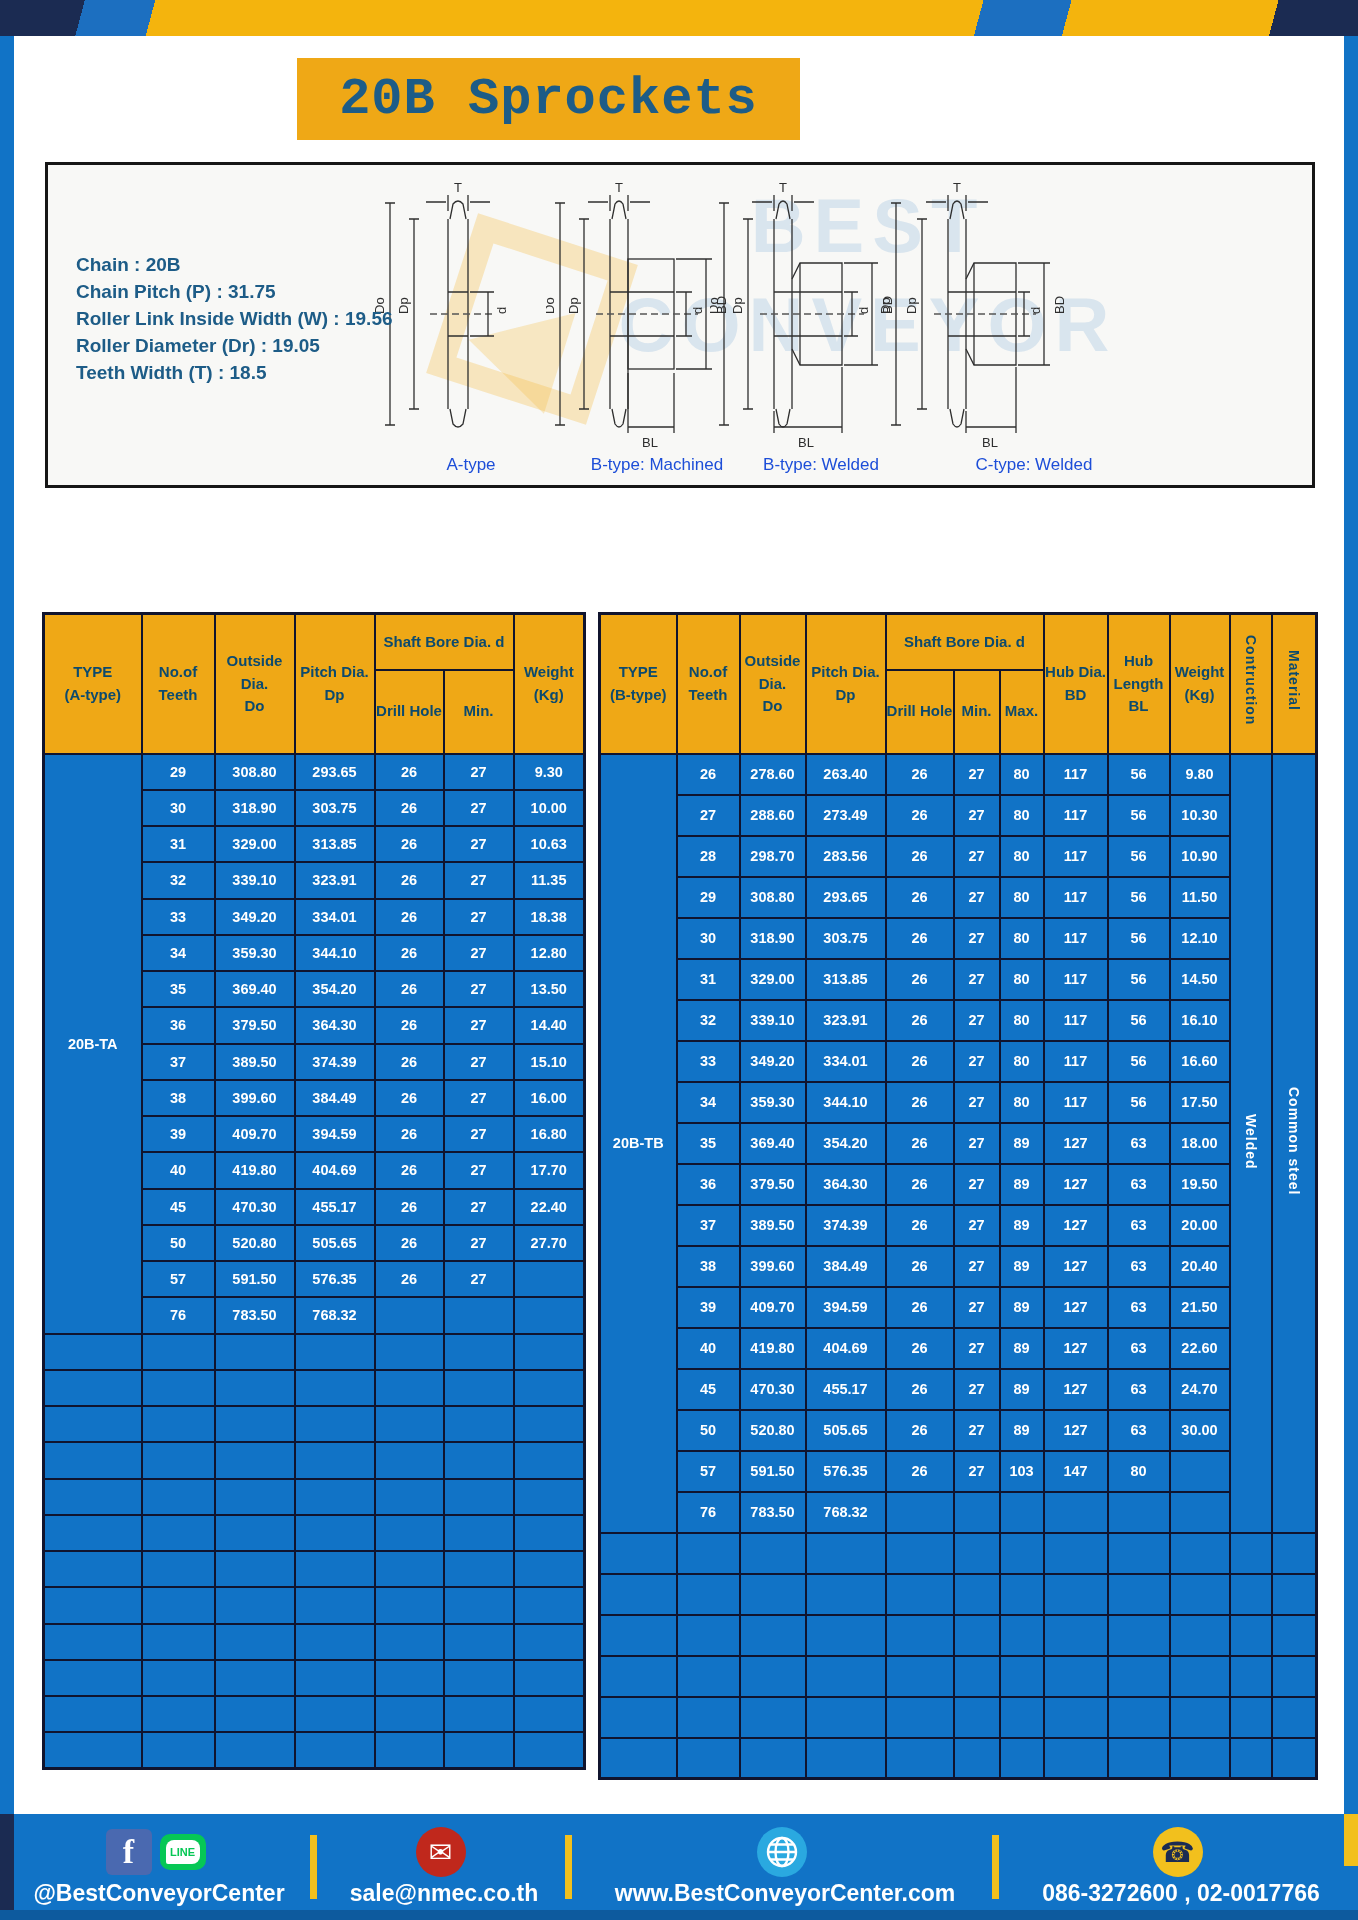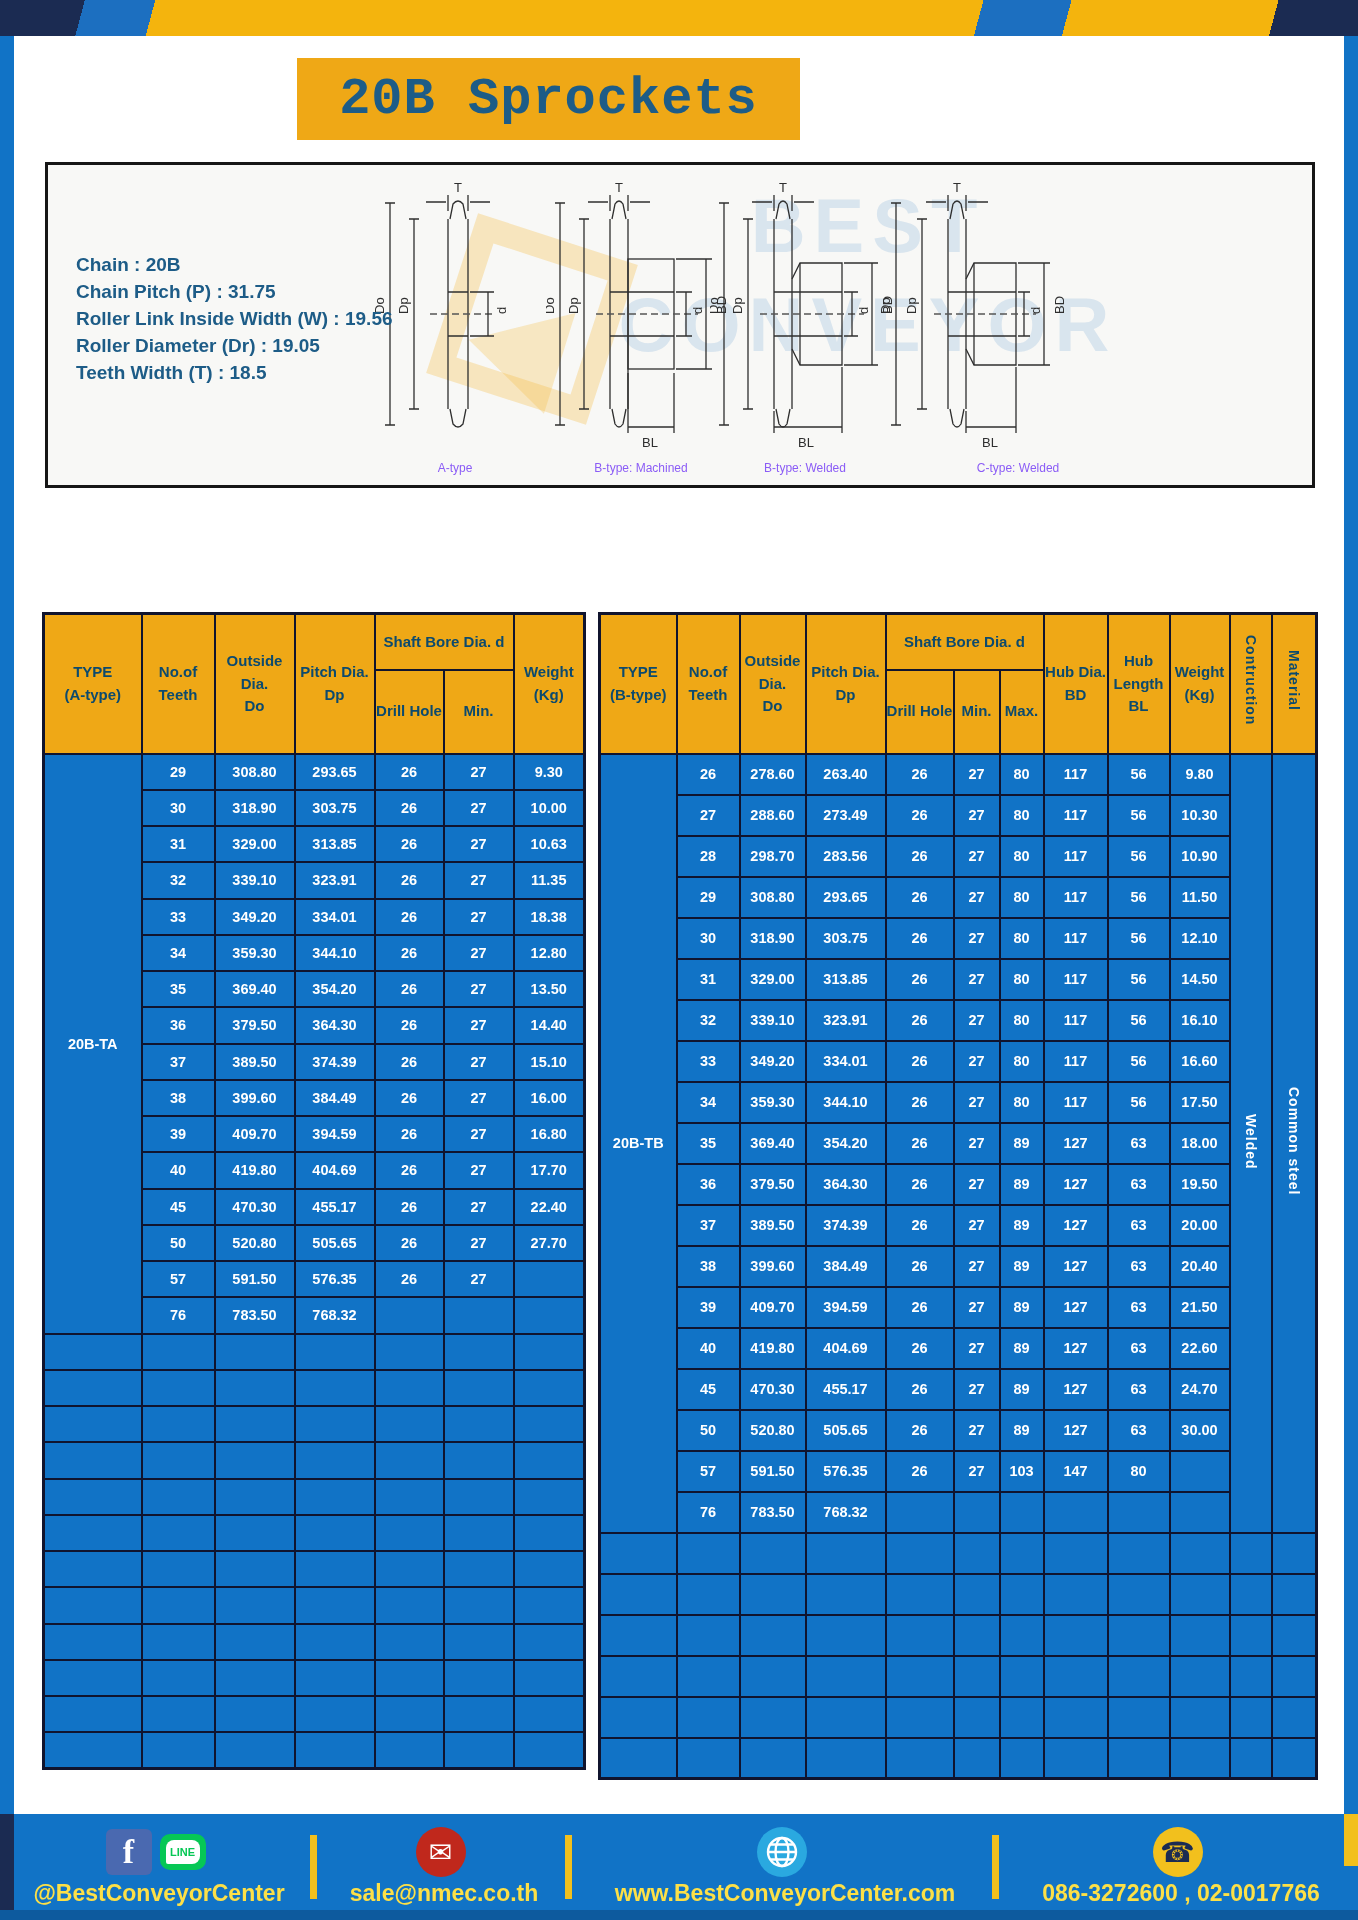--- a/index.html
+++ b/index.html
@@ -24,21 +24,21 @@
   .specs{position:absolute;left:28px;top:86px;color:#1d5c87;font-weight:bold;font-size:19px;line-height:27px;z-index:3;}
   .watermark{position:absolute;left:520px;top:12px;width:600px;text-align:center;z-index:0;
     font-weight:bold;font-size:76px;letter-spacing:8px;line-height:1.3;color:rgba(28,111,192,0.14);}
   .wm-shape1{position:absolute;left:400px;top:70px;width:120px;height:120px;border:24px solid rgba(244,187,61,0.30);
     transform:rotate(18deg);z-index:0;}
   .wm-shape2{position:absolute;left:430px;top:160px;width:0;height:0;z-index:0;
     border-left:55px solid transparent;border-right:55px solid transparent;border-top:90px solid rgba(244,187,61,0.28);
     transform:rotate(-14deg);}
   .drawing{position:absolute;top:14px;z-index:2;}
   .drw-a{left:322px;} .drw-bm{left:498px;} .drw-bw{left:662px;} .drw-cw{left:830px;}
-  .caption{position:absolute;bottom:10px;transform:translateX(-50%);font-size:12px;color:#8b5cf6;z-index:3;}
+  .caption{position:absolute;bottom:10px;transform:translateX(-50%);font-size:17px;color:#1d4ed8;z-index:3;margin-left:16px;}
   .cap-a{left:407px;} .cap-bm{left:593px;} .cap-bw{left:757px;} .cap-cw{left:970px;}
   .drawing text{font-family:"Liberation Sans",sans-serif;font-size:13px;fill:#2f2f2f;}
 
   
   table.spec-table{position:absolute;border-collapse:collapse;table-layout:fixed;
     border:3px solid #10142e;background:#1173c6;}
   .table-a{left:28px;top:576px;width:541px;height:1158px;}
   .table-b{left:584px;top:576px;width:717px;height:1158px;}
   .spec-table th,.spec-table td{border:2px solid #10142e;padding:0;text-align:center;vertical-align:middle;overflow:hidden;}
   .spec-table th{background:#efa816;color:#0c4a6e;font-weight:bold;font-size:15px;white-space:pre-line;line-height:1.5;}
@@ -50,21 +50,21 @@
   th.vhead span{font-size:14px;}
   td.vcell span{font-size:14px;font-weight:bold;}
 
   
   .footer{position:absolute;left:0;top:1814px;width:1358px;height:106px;background:#1173c6;
     display:flex;align-items:center;justify-content:center;}
   .f-section{display:flex;flex-direction:column;align-items:center;justify-content:center;}
   .fs1{width:300px;} .fs2{width:240px;} .fs3{width:412px;} .fs4{width:350px;}
   .f-divider{width:7px;height:64px;background:#f2c01d;margin:0 4px;}
   .f-icons{display:flex;gap:8px;align-items:center;height:50px;}
-  .f-label{color:#fde047;font-weight:bold;font-size:23px;margin-top:3px;white-space:nowrap;margin-left:7px;}
+  .f-label{color:#ffffff;font-weight:bold;font-size:23px;margin-top:3px;white-space:nowrap;margin-left:7px;}
   .icon-fb{width:46px;height:46px;background:#4a69b0;border-radius:6px;display:flex;align-items:center;justify-content:center;
     color:#fff;font-weight:bold;font-size:34px;font-family:"Liberation Serif",serif;}
   .icon-line{width:46px;height:36px;background:#06c755;border-radius:10px;display:flex;align-items:center;justify-content:center;}
   .icon-line .bubble{background:#fff;border-radius:8px 8px 8px 2px;width:34px;height:24px;display:flex;align-items:center;justify-content:center;
     color:#06c755;font-weight:bold;font-size:11px;}
   .icon-mail{width:50px;height:50px;background:#c0281c;border-radius:50%;display:flex;align-items:center;justify-content:center;
     color:#fff;font-size:28px;}
   .icon-globe{width:50px;height:50px;background:#2aa9e0;border-radius:50%;display:flex;align-items:center;justify-content:center;}
   .icon-phone{width:50px;height:50px;background:#f2c01d;border-radius:50%;display:flex;align-items:center;justify-content:center;
     color:#1b2b52;font-size:28px;}

